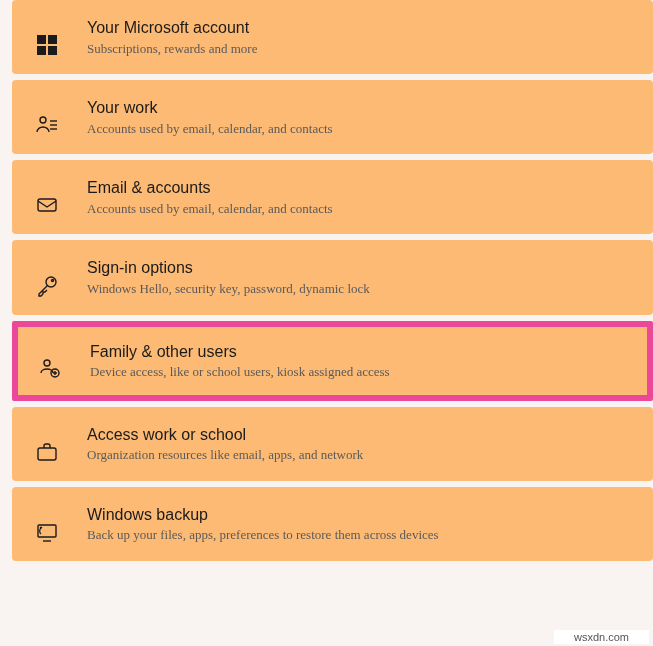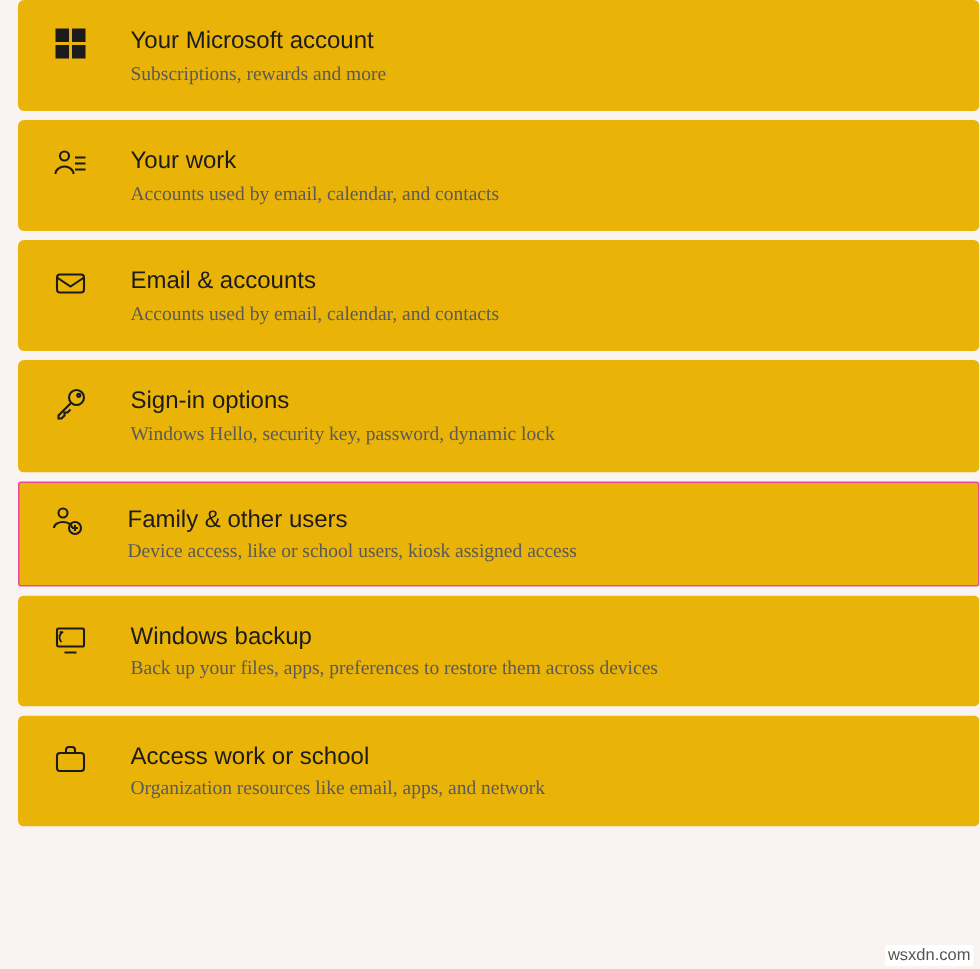--- a/index.html
+++ b/index.html
@@ -11,31 +11,31 @@
     background: #f9f4f1;
     font-family: "Segoe UI", -apple-system, sans-serif;
     overflow: hidden;
     position: relative;
   }
   .list {
     padding-top: 0;
   }
   .item {
     display: flex;
-    align-items: flex-start;
-    background: #eab308;
+    align-items: flex-end;
+    background: #fdba74;
     border-radius: 4px;
     margin: 0 0 6px 12px;
     padding: 14px 16px 14px 20px;
     min-height: 68px;
     cursor: pointer;
     border: 3px solid transparent;
   }
   .item.highlight {
-    border: 1px solid #ec4899;
+    border: 6px solid #ec4899;
     border-radius: 2px;
   }
   .icon-wrap {
     width: 40px;
     display: flex;
     align-items: center;
     justify-content: flex-start;
     margin-right: 12px;
     color: #1b1b1b;
   }
@@ -64,21 +64,21 @@
     margin-top: 1px;
     font-family: Liberation Serif, serif;
   }
   .watermark {
     position: absolute;
     right: 4px;
     bottom: 2px;
     font-size: 11px;
     color: #555;
     background: #fff;
-    padding: 1px 2px;
+    padding: 1px 20px;
     font-family: Arial, sans-serif;
   }
 </style>
 </head>
 <body>
 
 <div class="list">
 
   <div class="item">
     <div class="icon-wrap solid">
@@ -150,40 +150,40 @@
     </div>
     <div class="text-wrap">
       <span class="title">Family &amp; other users</span>
       <span class="subtitle">Device access, like or school users, kiosk assigned access</span>
     </div>
   </div>
 
   <div class="item">
     <div class="icon-wrap">
       <svg viewBox="0 0 24 24">
+          <rect x="3" y="8" width="18" height="12" rx="2"></rect>
+          <path d="M9 8V6a2 2 0 0 1 2-2h2a2 2 0 0 1 2 2v2"></path>
+        </svg>
+    </div>
+    <div class="text-wrap">
+      <span class="title">Access work or school</span>
+      <span class="subtitle">Organization resources like email, apps, and network</span>
+    </div>
+  </div>
+
+  <div class="item">
+    <div class="icon-wrap">
+      <svg viewBox="0 0 24 24">
           <rect x="3" y="5" width="18" height="12" rx="1"></rect>
           <line x1="8" y1="21" x2="16" y2="21"></line>
           <path d="M6 8 a4 4 0 0 0 0 6" stroke-width="1.2"></path>
           <polyline points="5,7 6,8 7,7" stroke-width="1.2"></polyline>
         </svg>
     </div>
     <div class="text-wrap">
       <span class="title">Windows backup</span>
       <span class="subtitle">Back up your files, apps, preferences to restore them across devices</span>
     </div>
   </div>
 
-  <div class="item">
-    <div class="icon-wrap">
-      <svg viewBox="0 0 24 24">
-          <rect x="3" y="8" width="18" height="12" rx="2"></rect>
-          <path d="M9 8V6a2 2 0 0 1 2-2h2a2 2 0 0 1 2 2v2"></path>
-        </svg>
-    </div>
-    <div class="text-wrap">
-      <span class="title">Access work or school</span>
-      <span class="subtitle">Organization resources like email, apps, and network</span>
-    </div>
-  </div>
-
 </div>
 
 <div class="watermark">wsxdn.com</div>
 
 </body></html>

